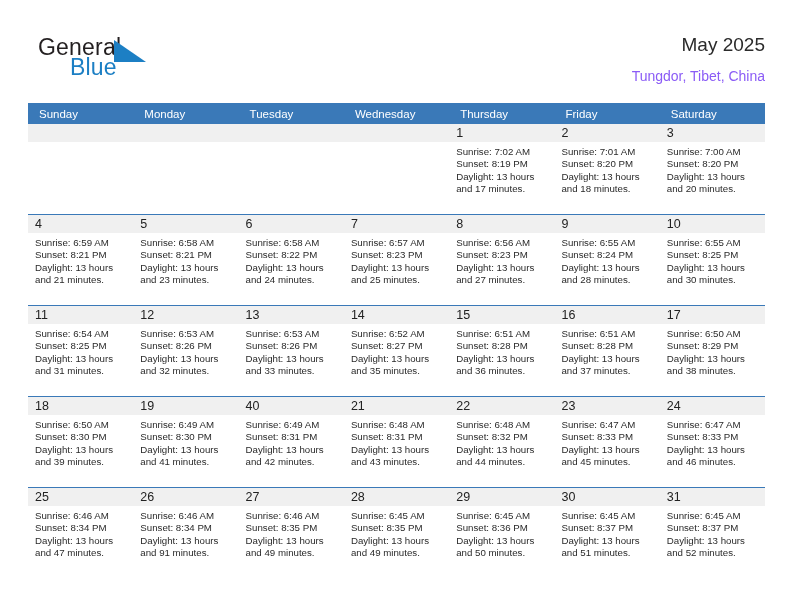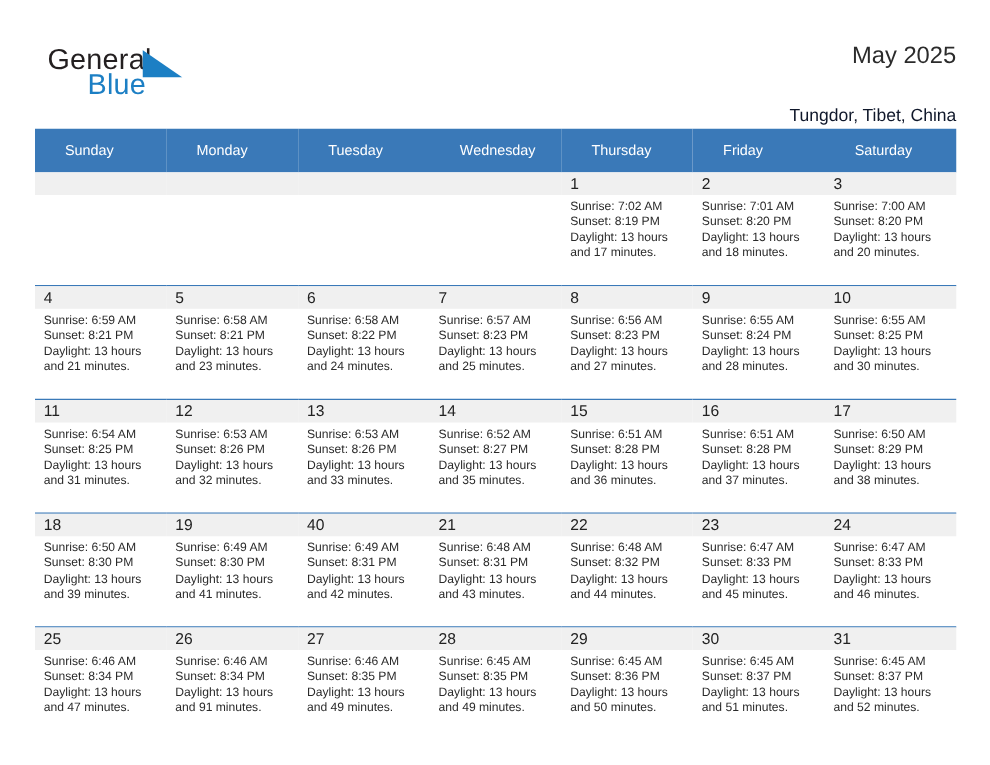--- a/index.html
+++ b/index.html
@@ -74,23 +74,23 @@
     text-align: right;
   }
   .cal-title {
     font-size: 19px;
     color: #2b2b2b;
     line-height: 34px;
     white-space: nowrap;
   }
   .cal-sub {
     font-size: 14px;
-    color: #0f172a;
+    color: #8b5cf6;
     line-height: 20px;
-    margin-top: 20px;
+    margin-top: 4px;
     white-space: nowrap;
   }
 
   
   .calendar {
     position: absolute;
     left: 28px;
     top: 103px;
     width: 737px;
     border-collapse: collapse;
@@ -99,22 +99,22 @@
   .calendar th, .calendar td {
     padding: 0;
     margin: 0;
   }
   .dow-row th {
     background: #3a79b8;
     color: #ffffff;
     font-size: 11.5px;
     font-weight: normal;
     text-align: left;
-    height: 35px;
-    padding: 0 0 0 24px;
+    height: 21px;
+    padding: 0 0 0 11px;
     vertical-align: middle;
     white-space: nowrap;
   }
   .week-row td {
     vertical-align: top;
     height: 90px;
     border-top: 1.5px solid #3a79b8;
     background: #ffffff;
   }
   .week-row:first-of-type td {

